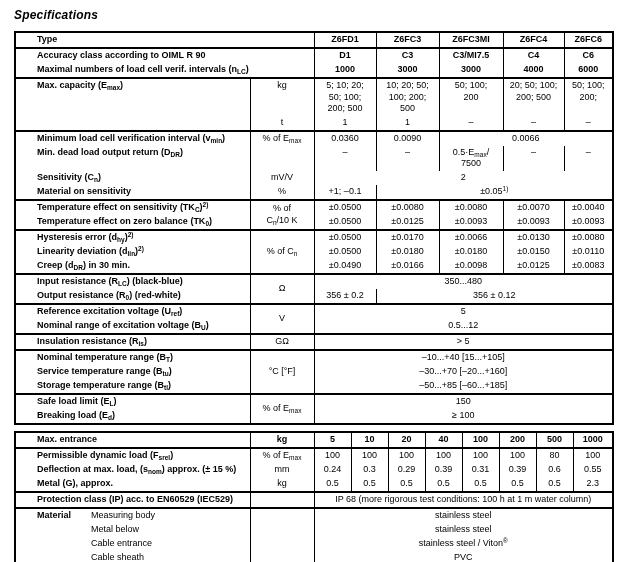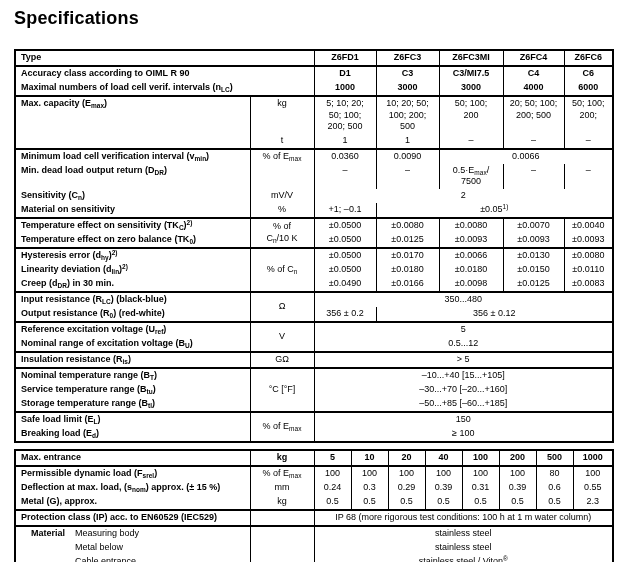--- a/index.html
+++ b/index.html
@@ -1,31 +1,31 @@
 <!DOCTYPE html>
 <html><head>
 <meta charset="utf-8">
 <style>
   html,body{margin:0;padding:0;background:#fff;color:#000;
     font-family:"Liberation Sans",sans-serif;}
   body{width:623px;height:562px;overflow:hidden;}
   .page{padding:6px 10px 0 14px;}
-  .title{font-size:18px;font-weight:bold;margin:2px 0 20px 0;letter-spacing:.2px;}
+  .title{font-size:12px;font-weight:bold;margin:2px 0 9px 0;letter-spacing:.2px;font-style:italic;}
   table{border-collapse:collapse;table-layout:fixed;width:598px;border:2px solid #000;}
   table.t2{margin-top:6px;}
   tbody.block{border-top:2px solid #000;}
   td{border-left:1px solid #000;border-right:1px solid #000;
      font-size:9px;line-height:11.5px;padding:1px 2px;height:12px;
      text-align:center;vertical-align:middle;white-space:nowrap;}
-  td.left{text-align:left;padding-left:5px;}
+  td.left{text-align:left;padding-left:21px;}
   td.bold{font-weight:bold;}
   td.vtop{vertical-align:top;}
   sub{font-size:6.5px;vertical-align:-1.5px;line-height:0;}
   sup{font-size:6.5px;vertical-align:3px;line-height:0;}
-  .mat-pre{display:inline-block;width:54px;font-weight:bold;text-align:center;}
+  .mat-pre{display:inline-block;width:54px;font-weight:bold;}
 </style>
 </head>
 <body>
 
 <div class="page">
   <div class="title">Specifications</div>
 
   <table class="t1">
       <colgroup>
         <col style="width: 235px;">

